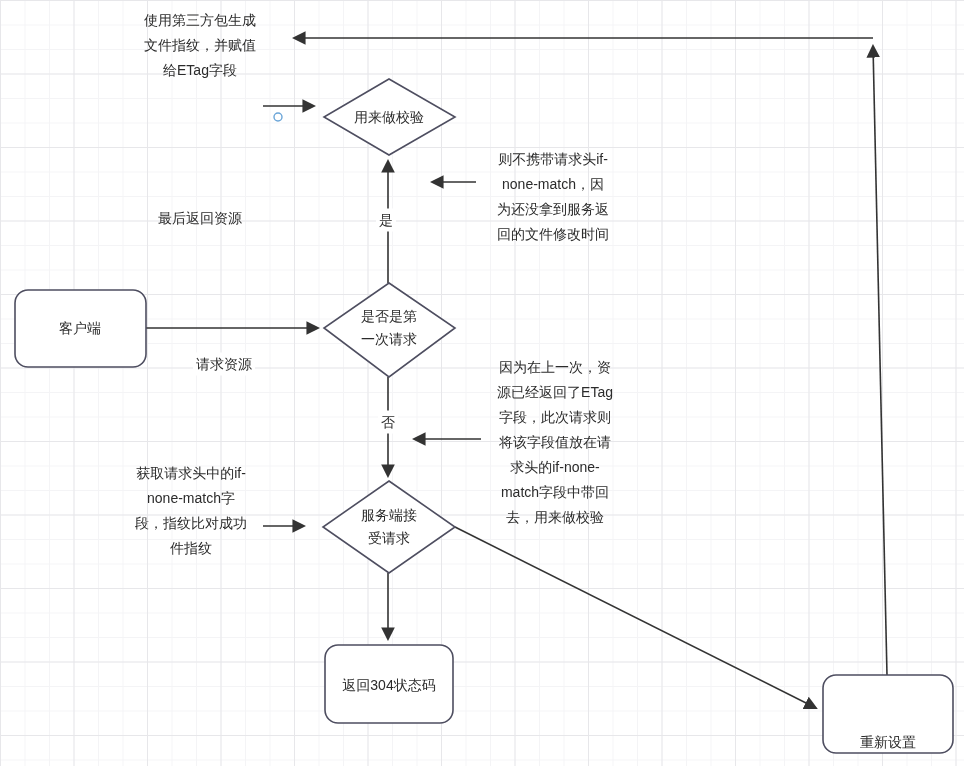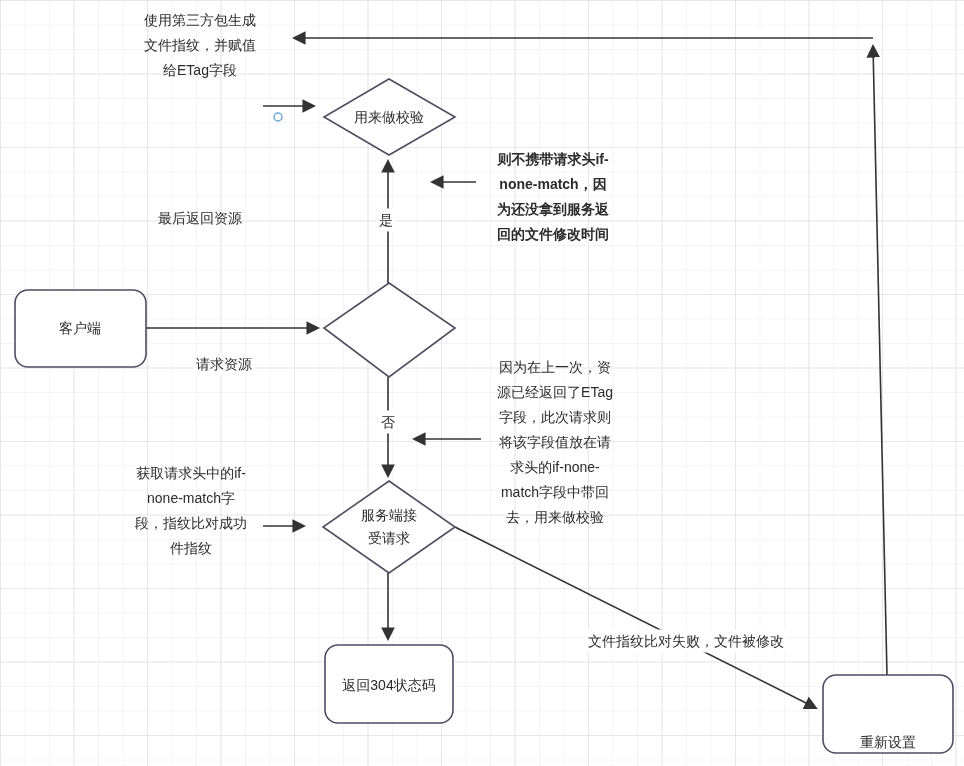--- a/index.html
+++ b/index.html
@@ -72,35 +72,36 @@
     <polygon class="shape" points="389,79 455,117 389,155 324,117"></polygon>
     <polygon class="shape" points="389,283 455,328 389,377 324,328"></polygon>
     <polygon class="shape" points="389,481 455,527 389,573 323,527"></polygon>
     <rect class="shape" x="325" y="645" width="128" height="78" rx="13"></rect>
     <rect class="shape" x="823" y="675" width="130" height="78" rx="13"></rect>
     <circle class="conn-dot" cx="278" cy="117" r="4"></circle>
   </svg>
 
   <div class="lbl node-lbl" style="left:80px;top:328px;">客户端</div>
   <div class="lbl node-lbl" style="left:389px;top:117px;">用来做校验</div>
+  <div class="lbl node-lbl" style="left:389px;top:328px;">是否是第
+一次请求</div>
   <div class="lbl node-lbl" style="left:389px;top:527px;">服务端接
 受请求</div>
   <div class="lbl node-lbl" style="left:389px;top:685px;">返回304状态码</div>
   <div class="lbl node-lbl" style="left:888px;top:714px;margin-top:28px;">重新设置</div>
 
   <div class="lbl edge-lbl" style="left:224px;top:328px;margin-top:36px;">请求资源</div>
   <div class="lbl edge-lbl" style="left:386px;top:220px;">是</div>
   <div class="lbl edge-lbl" style="left:388px;top:422px;">否</div>
-  <div class="lbl edge-lbl" style="left:686px;top:641px;">文件指纹比对失败，文件被修改</div>
 
   <div class="lbl" style="left:200px;top:45px;">使用第三方包生成
 文件指纹，并赋值
 给ETag字段</div>
   <div class="lbl" style="left:200px;top:218px;">最后返回资源</div>
-  <div class="lbl" style="left:553px;top:197px;font-weight:bold;">则不携带请求头if-
+  <div class="lbl" style="left:553px;top:197px;">则不携带请求头if-
 none-match，因
 为还没拿到服务返
 回的文件修改时间</div>
   <div class="lbl" style="left:555px;top:442px;">因为在上一次，资
 源已经返回了ETag
 字段，此次请求则
 将该字段值放在请
 求头的if-none-
 match字段中带回
 去，用来做校验</div>

